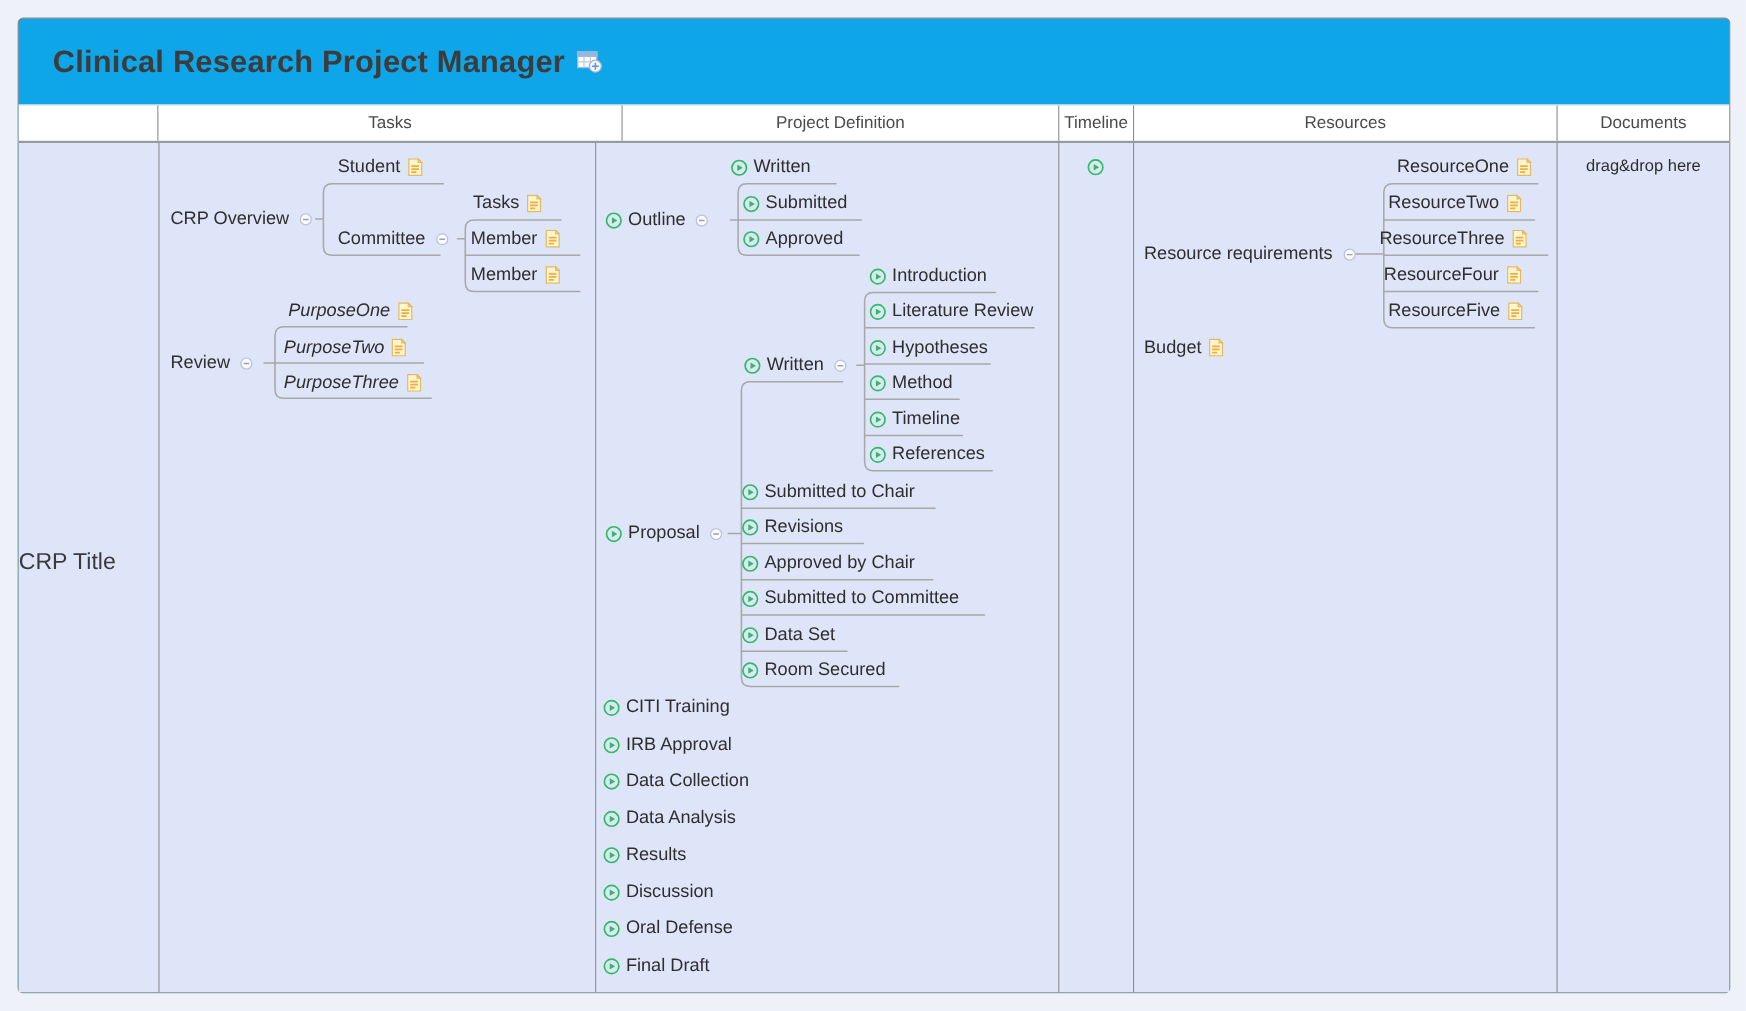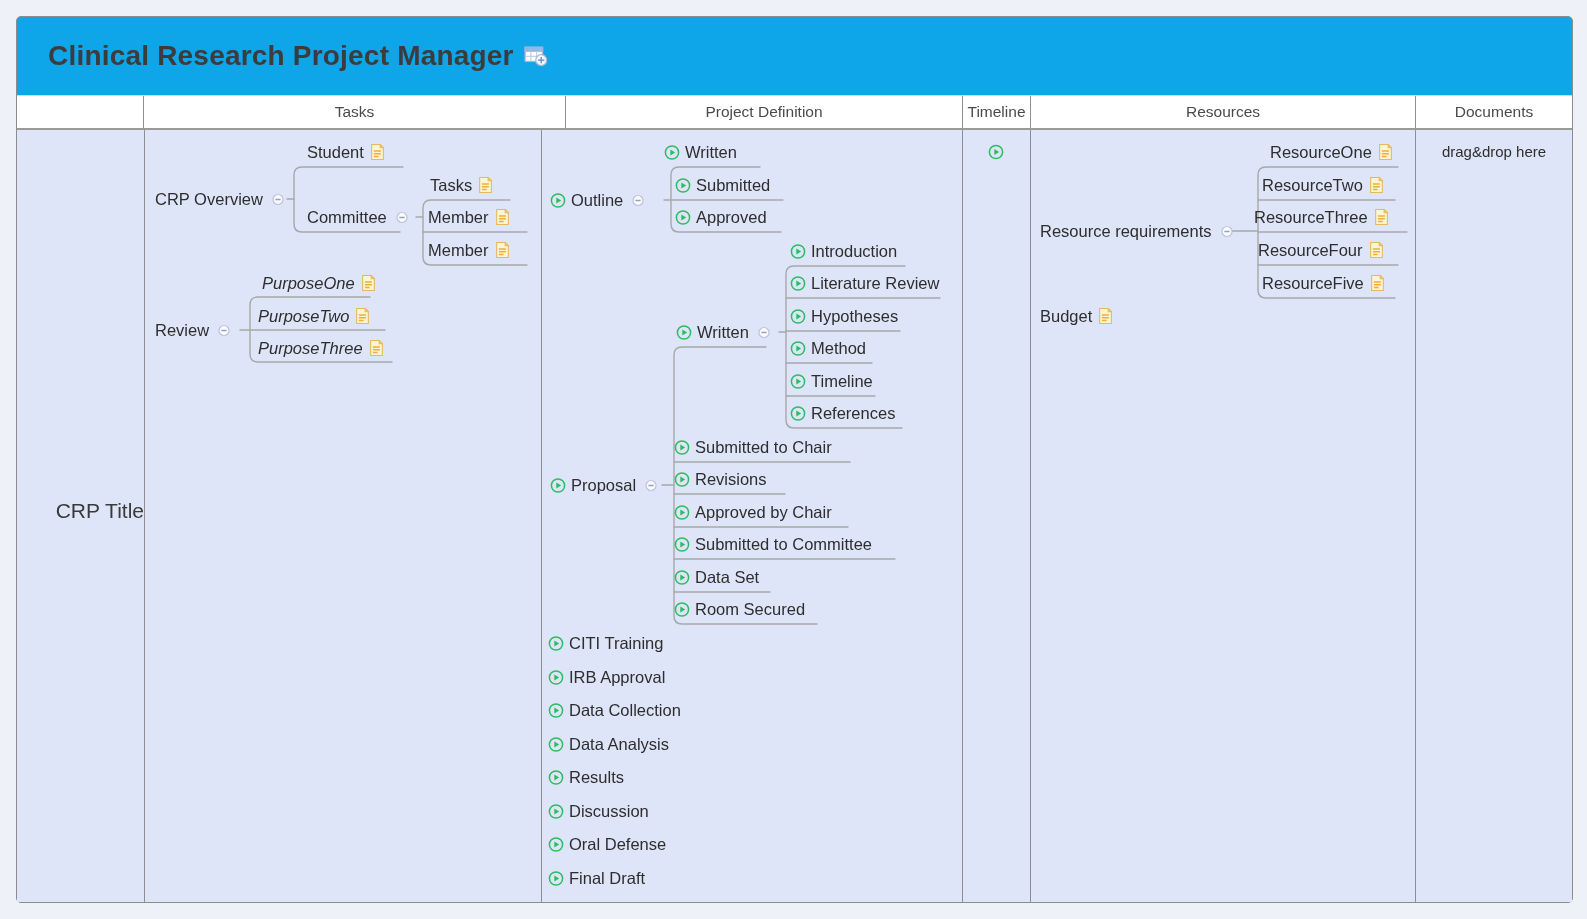--- a/index.html
+++ b/index.html
@@ -39,21 +39,21 @@
   .board{position:absolute;left:0;top:0;width:1587px;height:919px;}
   svg.connectors{position:absolute;left:0;top:0;pointer-events:none;}
   .node{
     position:absolute;transform:translateY(-50%);
     display:flex;align-items:center;gap:5px;
     font-size:16.5px;color:#2e2e2e;white-space:nowrap;cursor:default;
   }
   .node.it{font-style:italic;}
   .crp-title{
     position:absolute;left:17px;top:511px;width:127px;transform:translateY(-50%);
-    text-align:right;font-size:21px;color:#3a3a3a;
+    text-align:left;font-size:21px;color:#3a3a3a;
   }
   .drop-hint{
     position:absolute;left:1416px;top:151px;width:156px;transform:translateY(-50%);
     text-align:center;font-size:15px;color:#2e2e2e;
   }
   .ic{display:block;}
   .gap-l{margin-left:4px;}
 </style>
 </head>
 <body>

